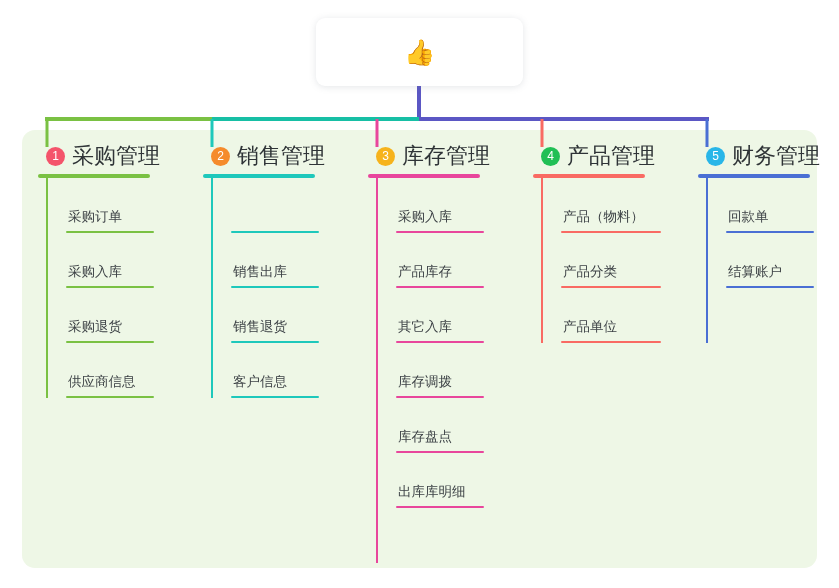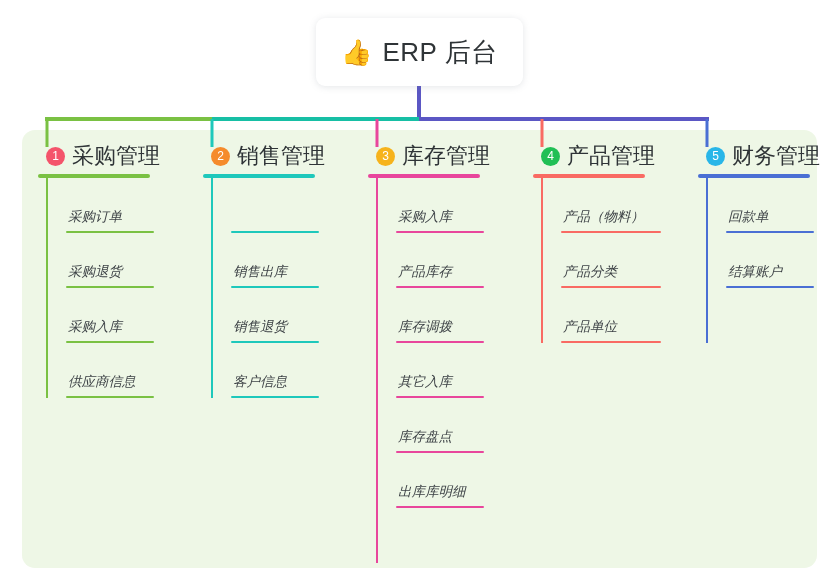--- a/index.html
+++ b/index.html
@@ -101,21 +101,20 @@
     white-space: nowrap;
   }
   .col-rule {
     height: 4px;
     border-radius: 2px;
     margin-top: 6px;
   }
   .col-body {
     position: relative;
     padding-left: 0;
-    font-style: italic;
   }
   .spine {
     position: absolute;
     left: 8px;
     top: 0;
     width: 2px;
   }
   .item {
     position: relative;
     height: 55px;
@@ -150,42 +149,41 @@
       <line x1="419" y1="119" x2="709" y2="119" stroke="#5b57c4" stroke-width="4"></line>
       <line x1="47" y1="119" x2="47" y2="147" stroke="#7ac143" stroke-width="3"></line>
       <line x1="212" y1="119" x2="212" y2="147" stroke="#1ec8bb" stroke-width="3"></line>
       <line x1="377" y1="119" x2="377" y2="147" stroke="#e8469c" stroke-width="3"></line>
       <line x1="542" y1="119" x2="542" y2="147" stroke="#f96a63" stroke-width="3"></line>
       <line x1="707" y1="119" x2="707" y2="147" stroke="#4a6fd4" stroke-width="3"></line>
     </svg>
 
   <div class="root-node">
     <span class="root-emoji">👍</span>
-    <span class="root-title">ERP 后台</span>
   </div>
 
   <div class="columns">
       <div class="column" style="left: 38px;">
         <div class="col-head">
           <span class="badge" style="background: rgb(244, 84, 107);">1</span>
           <span class="col-title">采购管理</span>
         </div>
         <div class="col-rule" style="width: 112px; background: rgb(122, 193, 67);"></div>
         <div class="col-body">
           <div class="spine" style="background: rgb(122, 193, 67); height: 220px;"></div>
           <div class="item">
             <div class="item-label">采购订单</div>
             <div class="item-rule" style="width: 88px; background: rgb(122, 193, 67);"></div>
           </div>
           <div class="item">
+            <div class="item-label">采购入库</div>
+            <div class="item-rule" style="width: 88px; background: rgb(122, 193, 67);"></div>
+          </div>
+          <div class="item">
             <div class="item-label">采购退货</div>
-            <div class="item-rule" style="width: 88px; background: rgb(122, 193, 67);"></div>
-          </div>
-          <div class="item">
-            <div class="item-label">采购入库</div>
             <div class="item-rule" style="width: 88px; background: rgb(122, 193, 67);"></div>
           </div>
           <div class="item">
             <div class="item-label">供应商信息</div>
             <div class="item-rule" style="width: 88px; background: rgb(122, 193, 67);"></div>
           </div>
         </div>
       </div>
       <div class="column" style="left: 203px;">
         <div class="col-head">
@@ -222,25 +220,25 @@
           <div class="spine" style="background: rgb(232, 70, 156); height: 385px;"></div>
           <div class="item">
             <div class="item-label">采购入库</div>
             <div class="item-rule" style="width: 88px; background: rgb(232, 70, 156);"></div>
           </div>
           <div class="item">
             <div class="item-label">产品库存</div>
             <div class="item-rule" style="width: 88px; background: rgb(232, 70, 156);"></div>
           </div>
           <div class="item">
+            <div class="item-label">其它入库</div>
+            <div class="item-rule" style="width: 88px; background: rgb(232, 70, 156);"></div>
+          </div>
+          <div class="item">
             <div class="item-label">库存调拨</div>
-            <div class="item-rule" style="width: 88px; background: rgb(232, 70, 156);"></div>
-          </div>
-          <div class="item">
-            <div class="item-label">其它入库</div>
             <div class="item-rule" style="width: 88px; background: rgb(232, 70, 156);"></div>
           </div>
           <div class="item">
             <div class="item-label">库存盘点</div>
             <div class="item-rule" style="width: 88px; background: rgb(232, 70, 156);"></div>
           </div>
           <div class="item">
             <div class="item-label">出库库明细</div>
             <div class="item-rule" style="width: 88px; background: rgb(232, 70, 156);"></div>
           </div>

